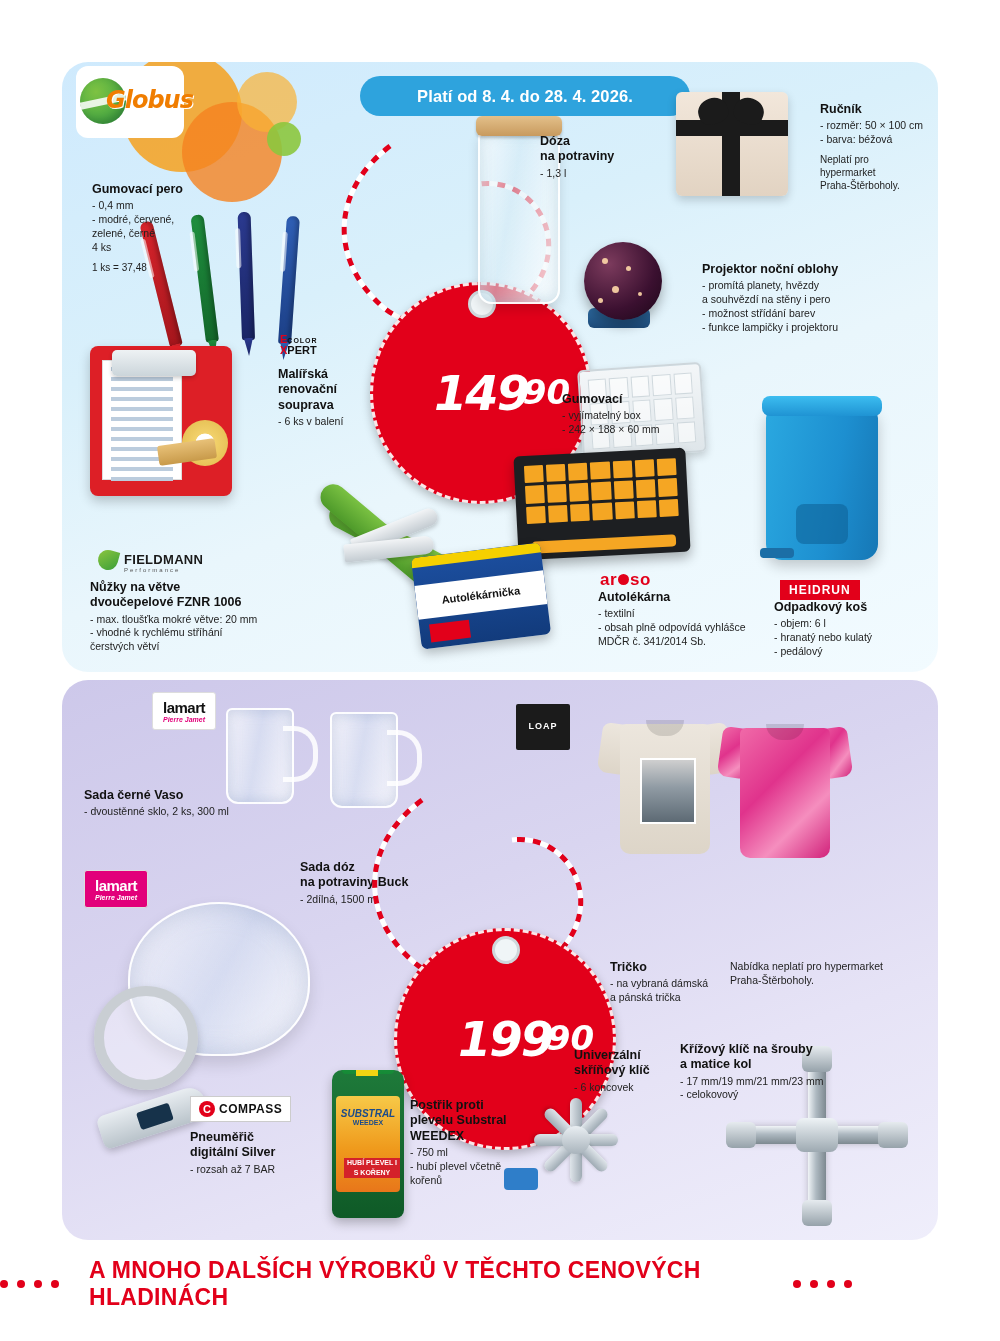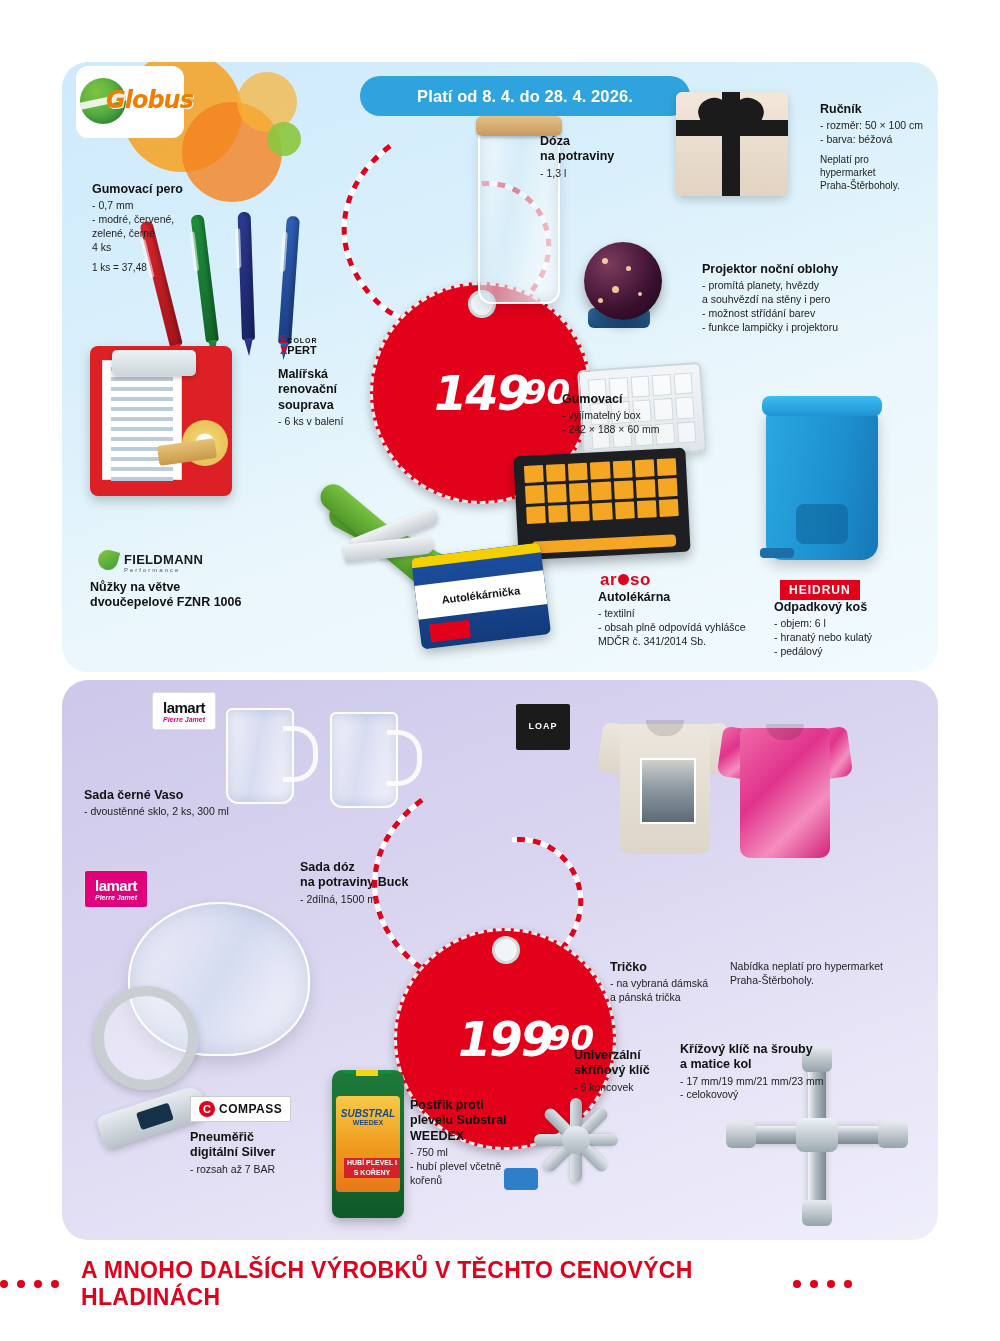--- a/index.html
+++ b/index.html
@@ -96,21 +96,21 @@
   .brand-loap{background:#1b1b1b;color:#fff;width:54px;height:46px;display:flex;align-items:center;justify-content:center;border-radius:2px;}
   .loap-mark{font-size:9px;font-weight:bold;letter-spacing:1px;text-align:center;line-height:1.1;}
   .brand-compass{background:#fff;border:1px solid #ccc;padding:4px 8px;display:flex;align-items:center;gap:4px;}
   .compass-c{width:16px;height:16px;border-radius:50%;background:#e2001a;color:#fff;font-size:11px;font-weight:bold;
               display:flex;align-items:center;justify-content:center;}
   .compass-t{font-size:12px;font-weight:bold;color:#111;letter-spacing:.5px;}
 
   
   .footer{
     position:absolute;left:0;top:1258px;width:852px;height:52px;
-    display:flex;align-items:center;justify-content:center;gap:22px;
+    display:flex;align-items:center;justify-content:center;gap:30px;
   }
   .footer-text{font-size:23px;font-weight:bold;color:#e2001a;letter-spacing:.3px;}
   .dots{display:flex;gap:9px;align-items:center;}
   .dots i{display:block;width:8px;height:8px;border-radius:50%;background:#e2001a;}
 
   
   .art{position:absolute;}
 
   
   .pen{position:absolute;width:13px;height:128px;border-radius:6px 6px 3px 3px;transform-origin:50% 100%;
@@ -303,21 +303,21 @@
       <div class="pen" style="left:82px;top:0px;background:linear-gradient(#2b3a8f,#1a2566);transform:rotate(-2deg);">
           <span class="clip"></span>
         </div>
       <div class="pen" style="left:118px;top:4px;background:linear-gradient(#2f5fb5,#1c3f86);transform:rotate(4deg);">
           <span class="clip"></span>
         </div>
     </div>
 
     <div class="blk" style="left:30px;top:120px;width:160px;">
       <div class="ttl">Gumovací pero</div>
-      <div class="sub">- 0,7 mm
+      <div class="sub">- 0,4 mm
 - modré, červené,
   zelené, černé
 4 ks</div>
       <div class="note">1 ks = 37,48</div>
     </div>
 
     <div class="art" style="left:408px;top:48px;width:110px;height:200px;">
       <div class="jar" style="left:8px;top:20px;">
           <div class="jar-lid"></div>
         </div>
@@ -470,20 +470,23 @@
       <div class="shear-h2" style="left:14px;top:62px;"></div>
       <div class="shear-blade" style="left:58px;top:60px;"></div>
       <div class="shear-blade" style="left:52px;top:78px;transform:rotate(-6deg);"></div>
     </div>
     <div class="brand brand-fieldmann" style="left:62px;top:490px;">
       <span class="fm-leaf"></span>FIELDMANN<small>Performance</small>
     </div>
     <div class="blk" style="left:28px;top:518px;width:230px;">
       <div class="ttl" style="white-space:pre-line;">Nůžky na větve
 dvoučepelové FZNR 1006</div>
+      <div class="sub">- max. tloušťka mokré větve: 20 mm
+- vhodné k rychlému stříhání
+  čerstvých větví</div>
     </div>
 
     <div class="art" style="left:340px;top:476px;width:180px;height:130px;">
       <div class="kit" style="left:14px;top:12px;">
         <div class="strip"></div>
         <div class="band">
             <span>Autolékárnička</span>
           </div>
         <div class="box"></div>
       </div>

